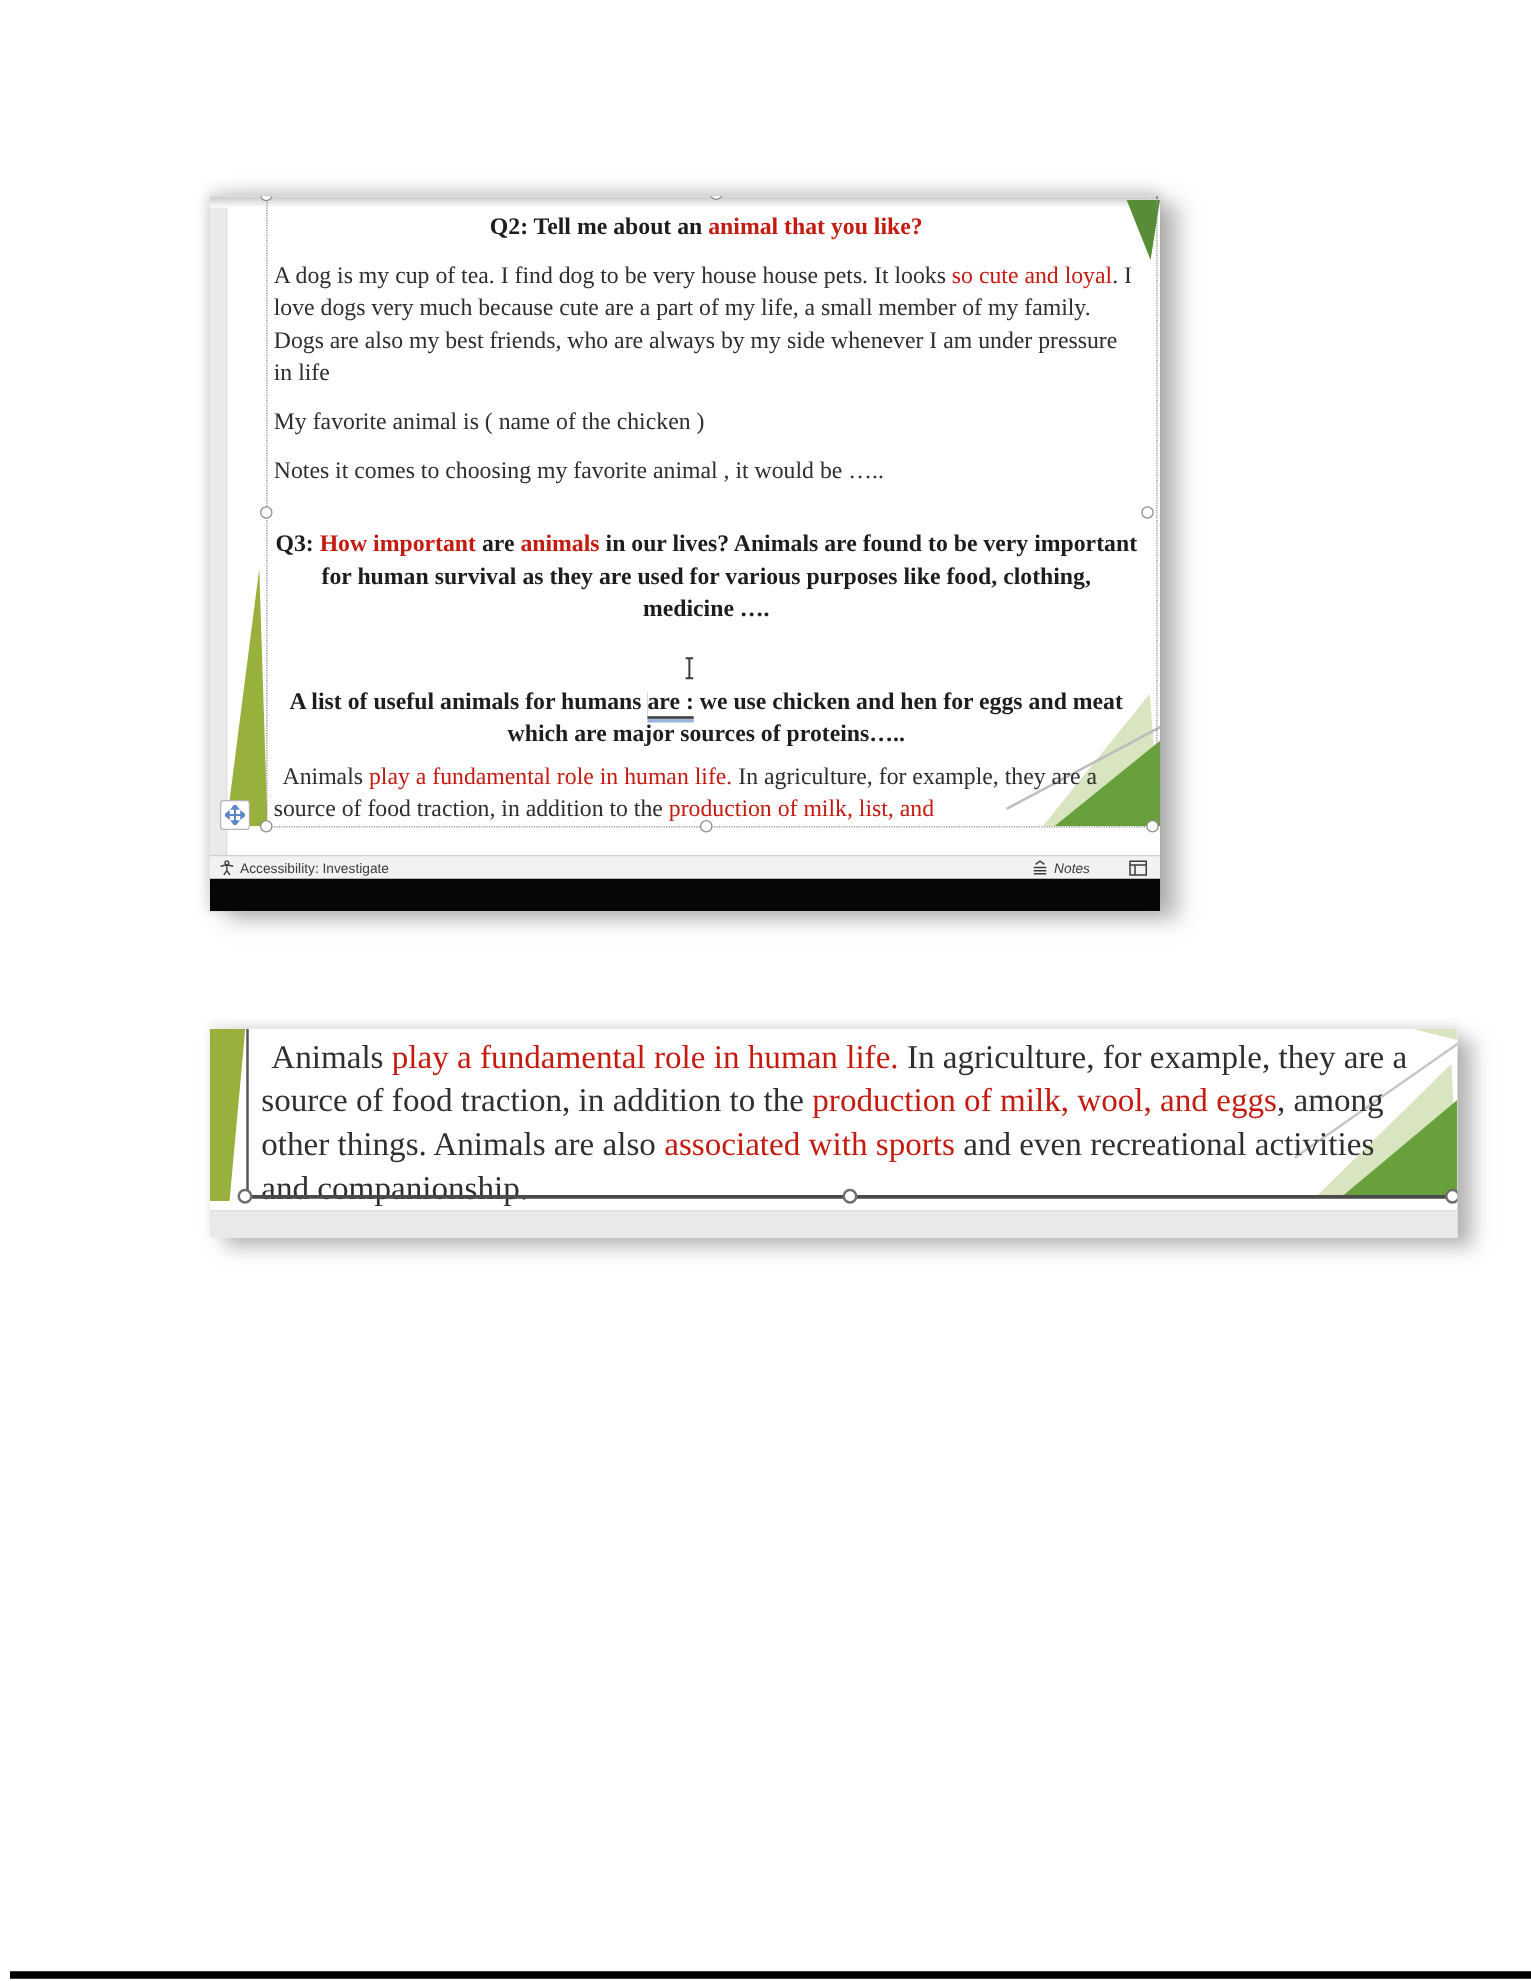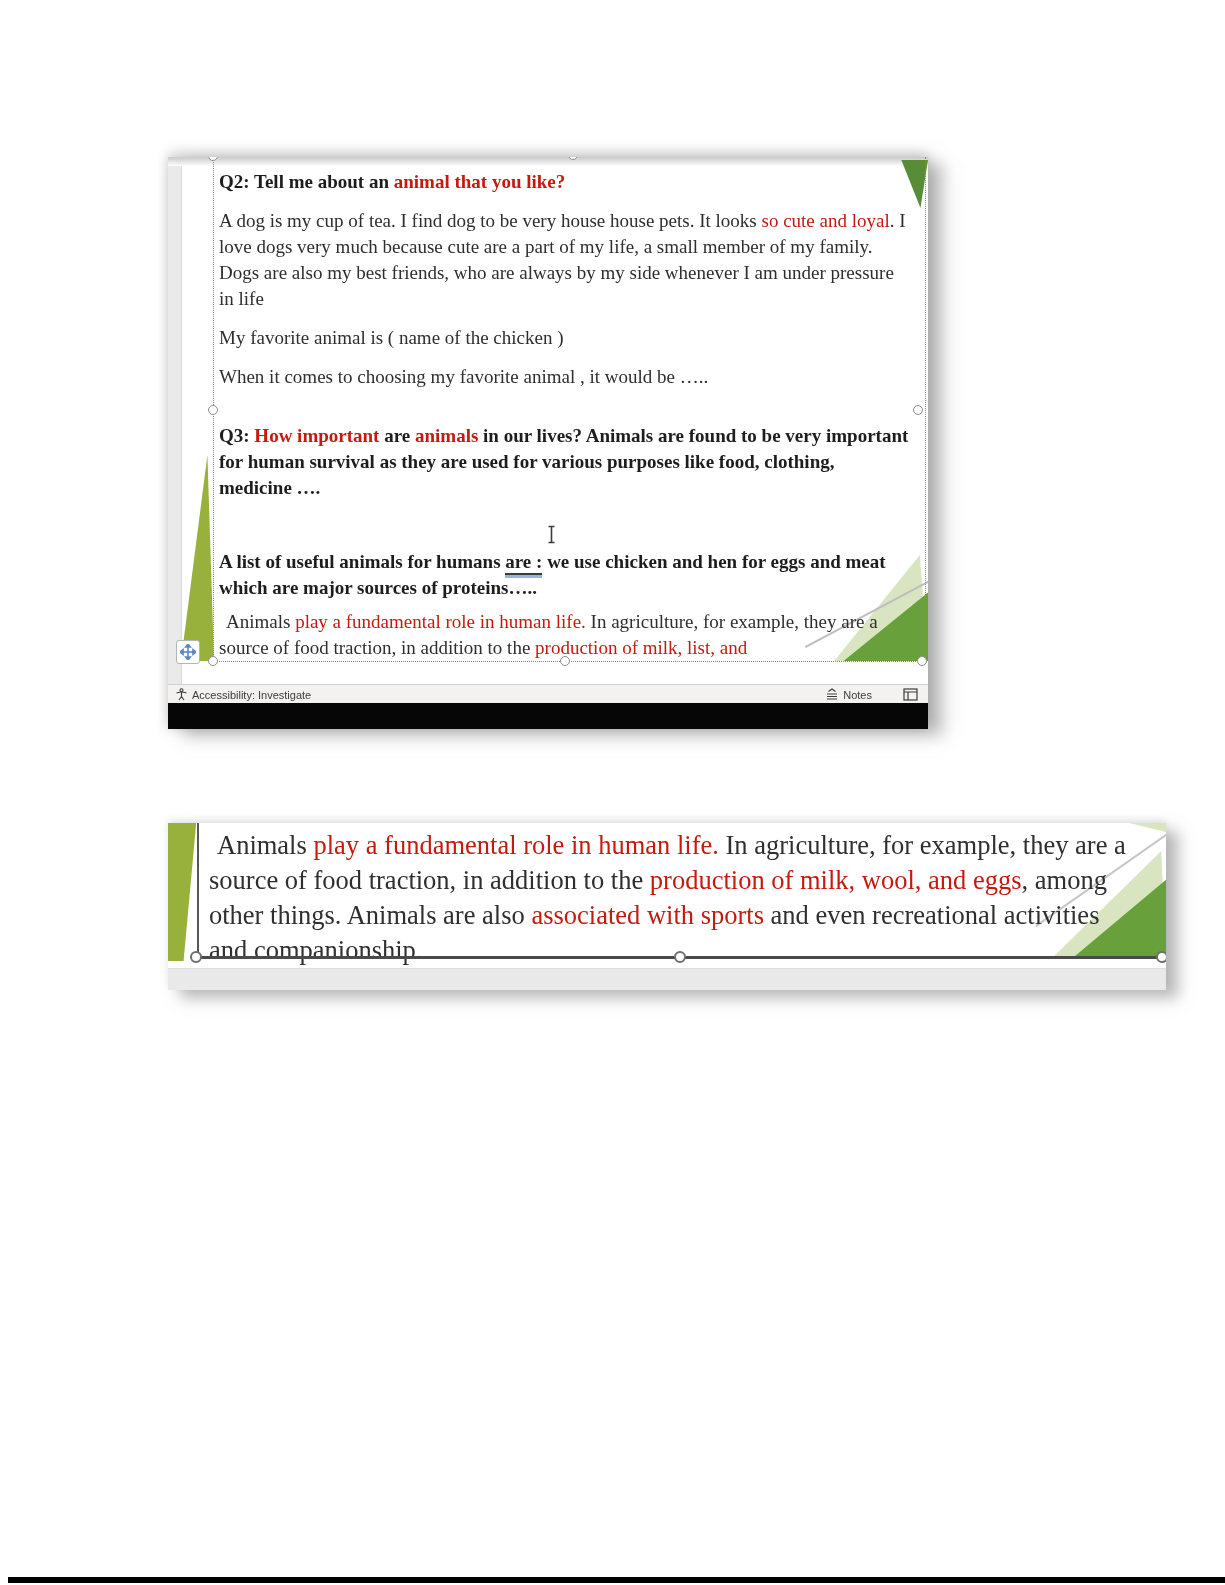--- a/index.html
+++ b/index.html
@@ -15,21 +15,21 @@
   .left-strip{position:absolute;left:0;top:0;width:13px;height:546px;background:#eaeaea;border-right:1px solid #dcdcdc;}
   .slide-canvas{position:absolute;left:14px;top:0;width:746px;height:546px;background:#ffffff;}
 
   
   .tb-left  {position:absolute;left:45px;top:0;height:504px;border-left:1px dotted #888;}
   .tb-right {position:absolute;left:757px;top:0;height:504px;border-left:1px dotted #888;}
   .tb-bottom{position:absolute;left:45px;top:504px;width:713px;border-top:1px dotted #888;}
 
   .content{position:absolute;left:51px;top:12px;width:692px;font-size:19px;line-height:26px;color:#2e2e2e;}
   .content p{margin:0 0 13px 0;}
-  .content .q2,.content .q3,.content .p5{font-weight:bold;color:#1d1d1d;}
+  .content .q2,.content .q3,.content .p5{font-weight:bold;color:#1d1d1d;text-align:center;}
   .content .q3{margin-top:33px;}
   .content .p5{margin-bottom:8px;margin-top:48px;}
   .content .p6{text-indent:7px;}
   .red{color:var(--red,#c41a0f);}
   .und{border-bottom:2px solid #3a3a3a;box-shadow:0 3px 0 #9cb3dd;padding-bottom:1px;}
 
   
   .g-left{position:absolute;left:13px;top:298px;width:33px;height:206px;background:var(--olive,#97b13c);
           clip-path:polygon(80% 0, 100% 100%, 0 100%);}
   .g-tr{position:absolute;left:731px;top:3px;width:29px;height:48px;background:#588d37;
@@ -45,21 +45,21 @@
 
   
   .movebox{position:absolute;left:8px;top:483px;width:22px;height:22px;background:#fff;border:1px solid #b5b5b5;border-radius:3px;
            display:flex;align-items:center;justify-content:center;}
   .ibeam{position:absolute;left:378px;top:368px;}
 
   
   .statusbar{position:absolute;left:0;top:527px;width:100%;height:19px;background:#f3f2f1;border-top:1px solid #cfcfcf;
              font-family:"Liberation Sans","DejaVu Sans",sans-serif;font-size:11px;color:#3c3c3c;}
   .sb-left{position:absolute;left:7px;top:0;height:19px;display:flex;align-items:center;gap:4px;cursor:default;}
-  .sb-notes{position:absolute;right:56px;top:0;height:19px;display:flex;align-items:center;gap:4px;}
+  .sb-notes{position:absolute;right:56px;top:0;height:19px;display:flex;align-items:center;gap:4px;font-style:italic;}
   .sb-view{position:absolute;right:10px;top:3px;}
   .blackband{position:absolute;left:0;top:546px;width:100%;height:26px;background:#060606;}
 
   
   .shot2{position:absolute;left:168px;top:823px;width:998px;height:167px;background:#ffffff;
          box-shadow:12px 8px 14px rgba(115,115,115,.5), 0 -3px 7px rgba(190,190,190,.35);
          overflow:hidden;}
   .g2-left{position:absolute;left:0;top:0;width:30px;height:138px;background:var(--olive,#97b13c);
            clip-path:polygon(0 0, 94% 0, 52% 100%, 0 100%);}
   .vline2{position:absolute;left:29px;top:0;width:2px;height:137px;background:#565656;}
@@ -94,21 +94,21 @@
     <div class="diag1"></div>
 
     <div class="tb-left"></div>
     <div class="tb-right"></div>
     <div class="tb-bottom"></div>
 
     <div class="content">
       <p class="q2"><span>Q2: Tell me about an </span><span class="red">animal that you like?</span></p>
       <p><span>A dog is my cup of tea. I find dog to be very house house pets. It looks </span><span class="red">so cute and loyal</span><span>. I love dogs very much because cute are a part of my life, a small member of my family. Dogs are also my best friends, who are always by my side whenever I am under pressure in life</span></p>
       <p>My favorite animal is ( name of the chicken )</p>
-      <p>When it comes to choosing my favorite animal , it would be …..</p>
+      <p>Notes it comes to choosing my favorite animal , it would be …..</p>
       <p class="q3"><span>Q3: </span><span class="red">How important</span><span> are </span><span class="red">animals</span><span> in our lives? Animals are found to be very important for human survival  as they are used for various purposes like food, clothing, medicine ….</span></p>
       <p class="p5"><span>A list of useful animals for humans </span><span class="und">are :</span><span> we use chicken and hen for eggs and meat which are major sources of proteins…..</span></p>
       <p class="p6"><span>Animals </span><span class="red">play a fundamental role in human life.</span><span> In agriculture, for example, they are a source of food traction, in addition to the </span><span class="red">production of milk, list, and</span></p>
     </div>
 
     <div class="handle" style="left:40px;top:-6px"></div>
     <div class="handle" style="left:400px;top:-7px"></div>
     <div class="handle" style="left:40px;top:248px"></div>
     <div class="handle" style="left:745px;top:248px"></div>
     <div class="handle" style="left:40px;top:499px"></div>

